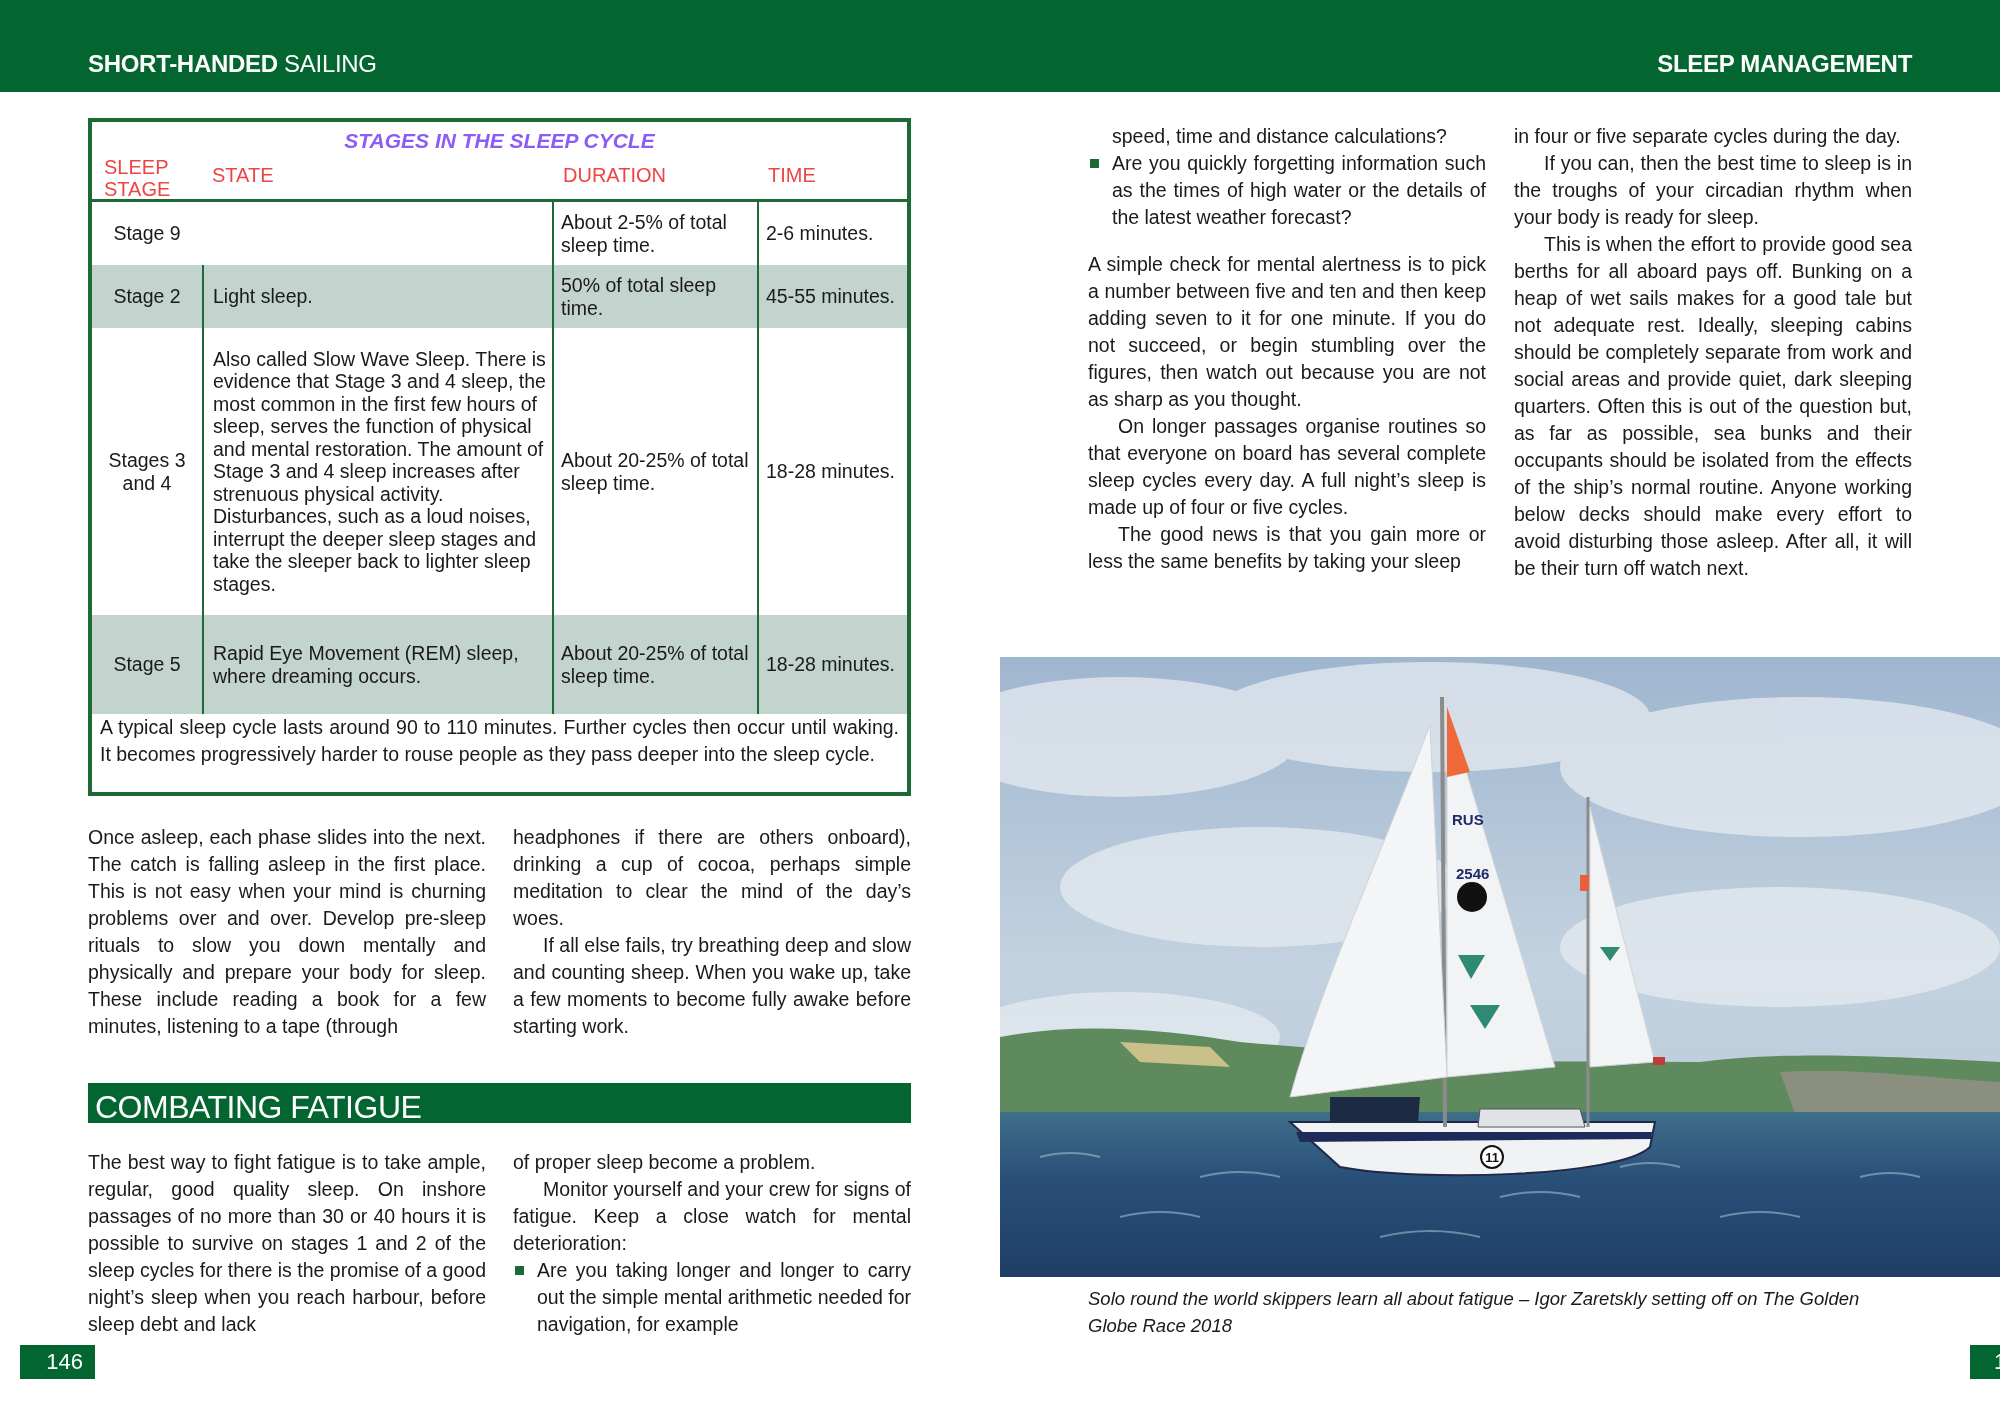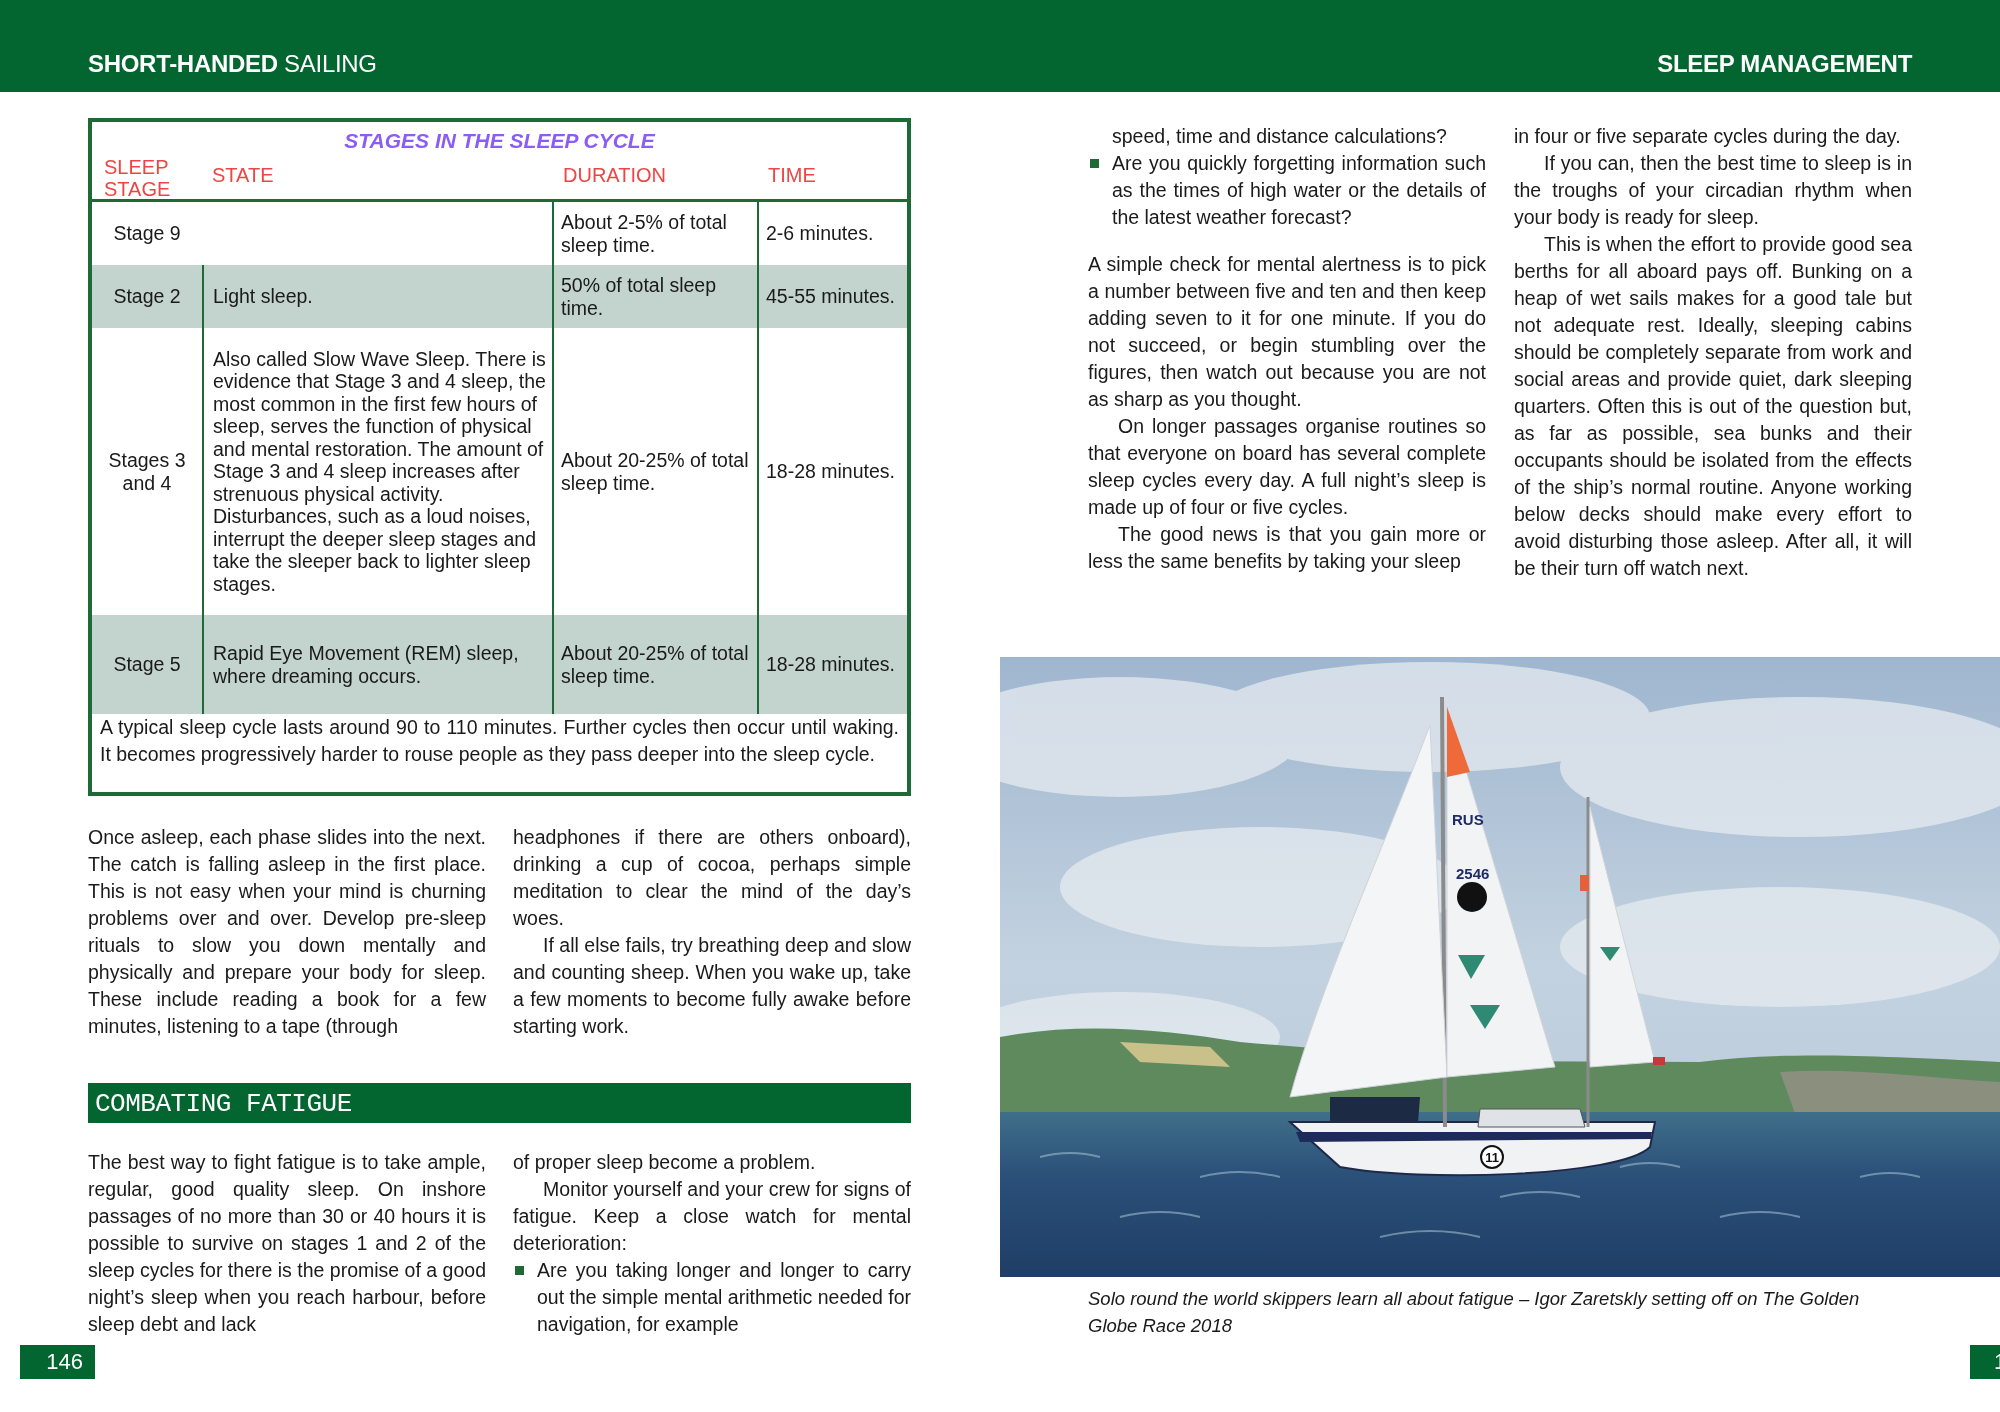--- a/index.html
+++ b/index.html
@@ -27,21 +27,21 @@
   .c4 { left:665px; width:151px; padding-left:7px; border-left:2px solid #1d6a36; }
   .tfoot { position:absolute; left:8px; right:8px; top:592px; font-size:19.5px; line-height:27px; text-align:justify; }
 
   .col { position:absolute; font-size:19.5px; line-height:27px; text-align:justify; }
   .col p { margin:0; }
   .ind { text-indent:30px; }
   .bullet { position:relative; padding-left:24px; }
   .bullet .sq { position:absolute; left:2px; top:9px; width:9px; height:9px; background:#1d6a36; }
 
   #section-bar { position:absolute; left:88px; top:1083px; width:823px; height:40px; background:#03652f; }
-  #section-title { position:absolute; left:7px; top:6px; color:#fff; font-size:26px; letter-spacing:-0.5px;font-family:Liberation Mono, monospace; }
+  #section-title { position:absolute; left:7px; top:6px; color:#fff; font-size:32px; letter-spacing:-0.5px; }
 
   #photo { position:absolute; left:1000px; top:657px; width:1000px; height:620px; overflow:hidden; }
   #caption { position:absolute; left:1088px; top:1285px; width:825px; font-style:italic; font-size:18.5px; line-height:27px; }
 
   .pagenum { position:absolute; top:1345px; height:34px; background:#03652f; color:#fff;
              font-size:22px; line-height:34px; }
   #page-left { left:0; width:75px; text-align:right; padding-right:12px; box-sizing:border-box;margin-left:20px; }
   #page-right { left:1970px; width:75px; padding-left:24px; box-sizing:border-box; }
 </style>
 </head>

